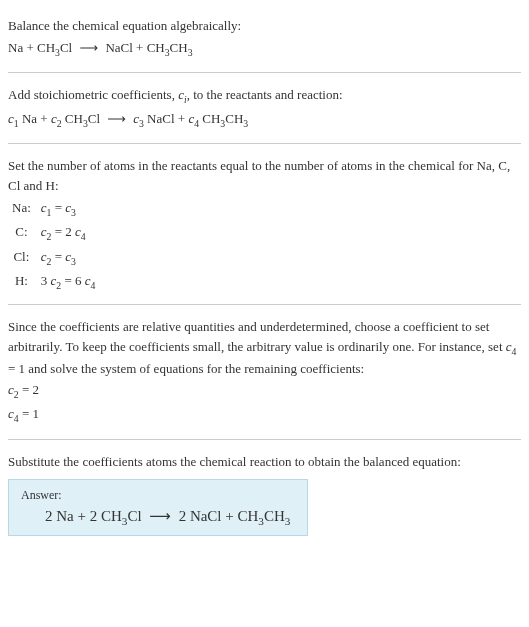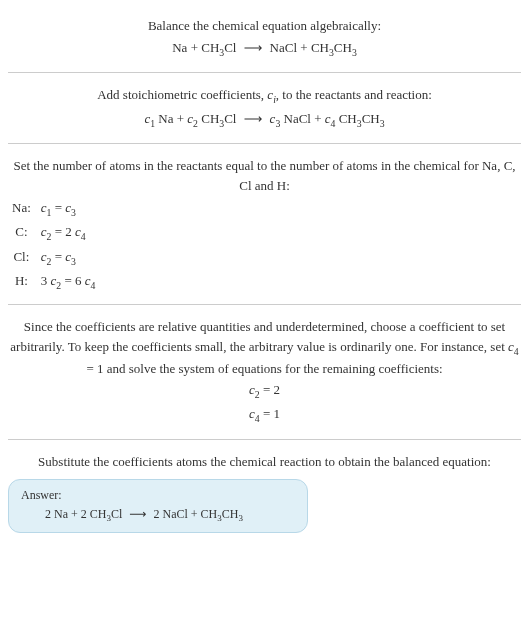--- a/index.html
+++ b/index.html
@@ -19,51 +19,50 @@
       padding: 6px 0;
     }
     hr {
       border: none;
       border-top: 1px solid #ccc;
       margin: 4px 0;
     }
     .line {
       line-height: 1.5;
       margin: 2px 0;
-      text-align: center;
     }
     .eq-table {
       border-collapse: collapse;
       margin-left: 2px;
     }
     .eq-table td {
       padding: 1px 6px 1px 2px;
       vertical-align: top;
       line-height: 1.5;
     }
     .eq-table td:first-child {
       text-align: center;
       padding-right: 8px;
     }
     .answer-box {
       background: #e0f0f7;
       border: 1px solid #b8d8e8;
-      border-radius: 12px;
+      border-radius: 0;
       padding: 8px 12px;
       margin-top: 6px;
       display: inline-block;
       min-width: 300px;
     }
     .answer-label {
       font-size: 12px;
       margin-bottom: 4px;
     }
     .answer-eq {
       padding-left: 24px;
-      font-size: 12px;
+      font-size: 15px;
     }
     sub {
       font-size: 0.75em;
       vertical-align: sub;
     }
     .arrow {
       display: inline-block;
       margin: 0 4px;
     }
   </style>

